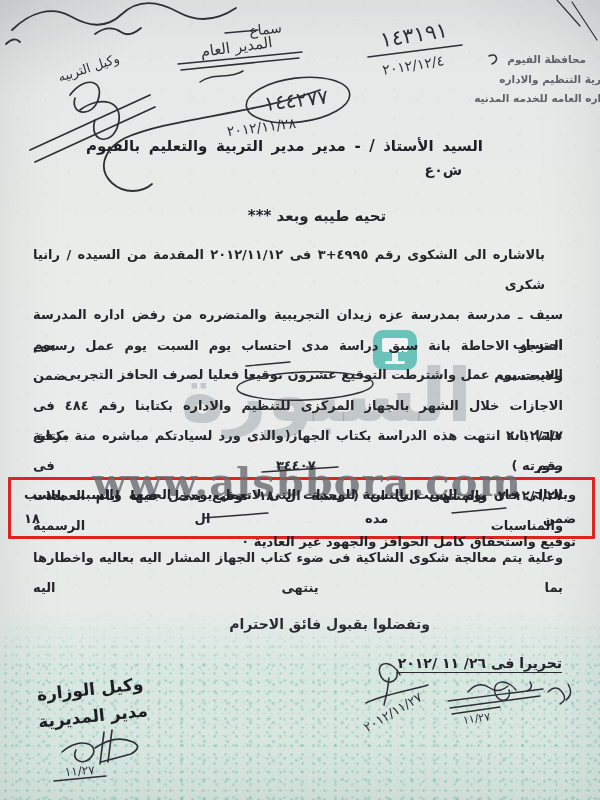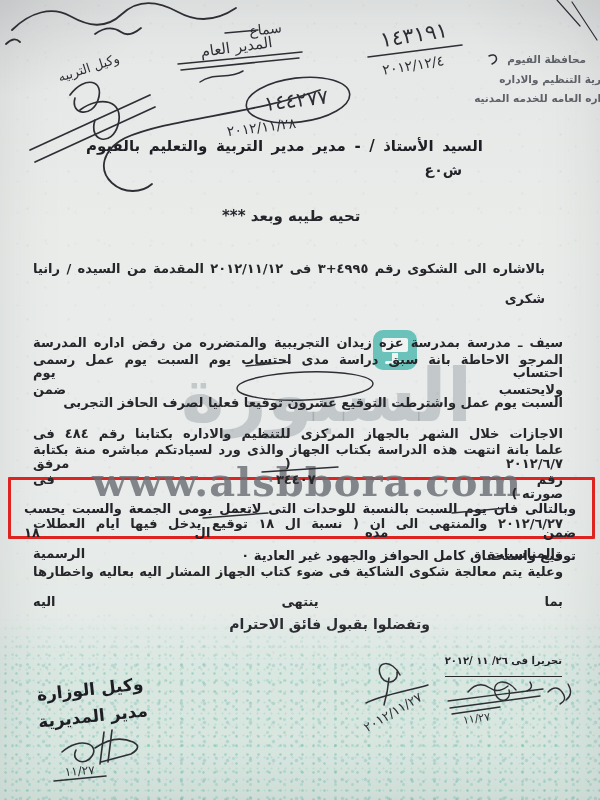--- a/index.html
+++ b/index.html
@@ -30,33 +30,33 @@
     background-position:0 0,4px 7px,9px 3px,2px 5px;
     -webkit-mask-image:linear-gradient(to bottom,transparent,#000 30%);
     mask-image:linear-gradient(to bottom,transparent,#000 30%);}
   .txt{position:absolute;color:#232329;z-index:5;}
   .stamp{top:50px;right:-18px;width:165px;font-size:10.5px;font-weight:700;
     color:#474a52;line-height:19.5px;text-align:right;opacity:.85;letter-spacing:.2px;}
   .stamp .l1{margin-right:32px;}
   .recipient{top:137px;right:117px;width:397px;font-size:15px;font-weight:700;
     text-align:justify;text-align-last:justify;color:#1e1e24;}
   .cc{top:162px;right:138px;font-size:14px;font-weight:700;}
-  .greeting{top:207px;left:222px;width:190px;text-align:left;font-size:15px;font-weight:700;color:#26262c;}
+  .greeting{top:207px;left:222px;width:190px;text-align:center;font-size:15px;font-weight:700;color:#26262c;}
   .para{right:37px;left:33px;font-size:13px;font-weight:700;line-height:30px;color:#26262b;}
   .p1{top:240px;} .p2{top:331px;} .p3{top:421px;} .p4{top:543px;}
-  .jline{text-align:justify;text-align-last:justify;display:block;margin-top:14px;}
+  .jline{text-align:justify;text-align-last:justify;display:block;}
   .rline{text-align:right;display:block;}
   .indent{padding-right:18px;}
   .hl-border{position:absolute;left:8px;top:477px;width:581px;height:56px;z-index:2;
     border:3px solid #de2420;border-radius:1px;background:transparent;}
   .hl-text{position:absolute;right:24px;left:24px;top:483px;z-index:5;
     font-size:13px;font-weight:700;line-height:23.5px;color:#222228;}
   .closing{top:616px;left:205px;width:225px;font-size:14px;font-weight:700;color:#2b2b31;}
-  .dateline{top:655px;right:38px;font-size:10px;font-weight:700;
-    border-bottom:1.5px solid #2a2a2e;padding-bottom:10px;color:#222228;text-align:center;}
+  .dateline{top:655px;right:38px;font-size:14px;font-weight:700;
+    border-bottom:1.5px solid #2a2a2e;padding-bottom:1px;color:#222228;text-align:center;}
   .left-titles{top:676px;left:14px;width:155px;text-align:center;font-size:17px;font-weight:700;
     line-height:27px;color:#1d1d23;transform:rotate(-6deg);}
   .wm-name{position:absolute;top:352px;right:128px;z-index:1;font-size:74px;font-weight:700;
     color:rgba(106,117,128,.30);letter-spacing:2px;pointer-events:none;font-family:"DejaVu Sans",sans-serif;}
   .wm-site{position:absolute;top:458px;left:92px;width:460px;z-index:3;text-align:left;
     font-family:"DejaVu Serif",serif;font-size:40px;font-weight:700;direction:ltr;
     color:rgba(104,107,114,.80);letter-spacing:1px;pointer-events:none;}
   .wm-logo{position:absolute;top:330px;left:373px;width:44px;height:40px;z-index:1;
     background:#3ab3a9;border-radius:10px;opacity:.72;pointer-events:none;}
   .wm-logo .screen{position:absolute;left:9px;top:8px;width:26px;height:14px;background:#f2f7f6;border-radius:2px;}

